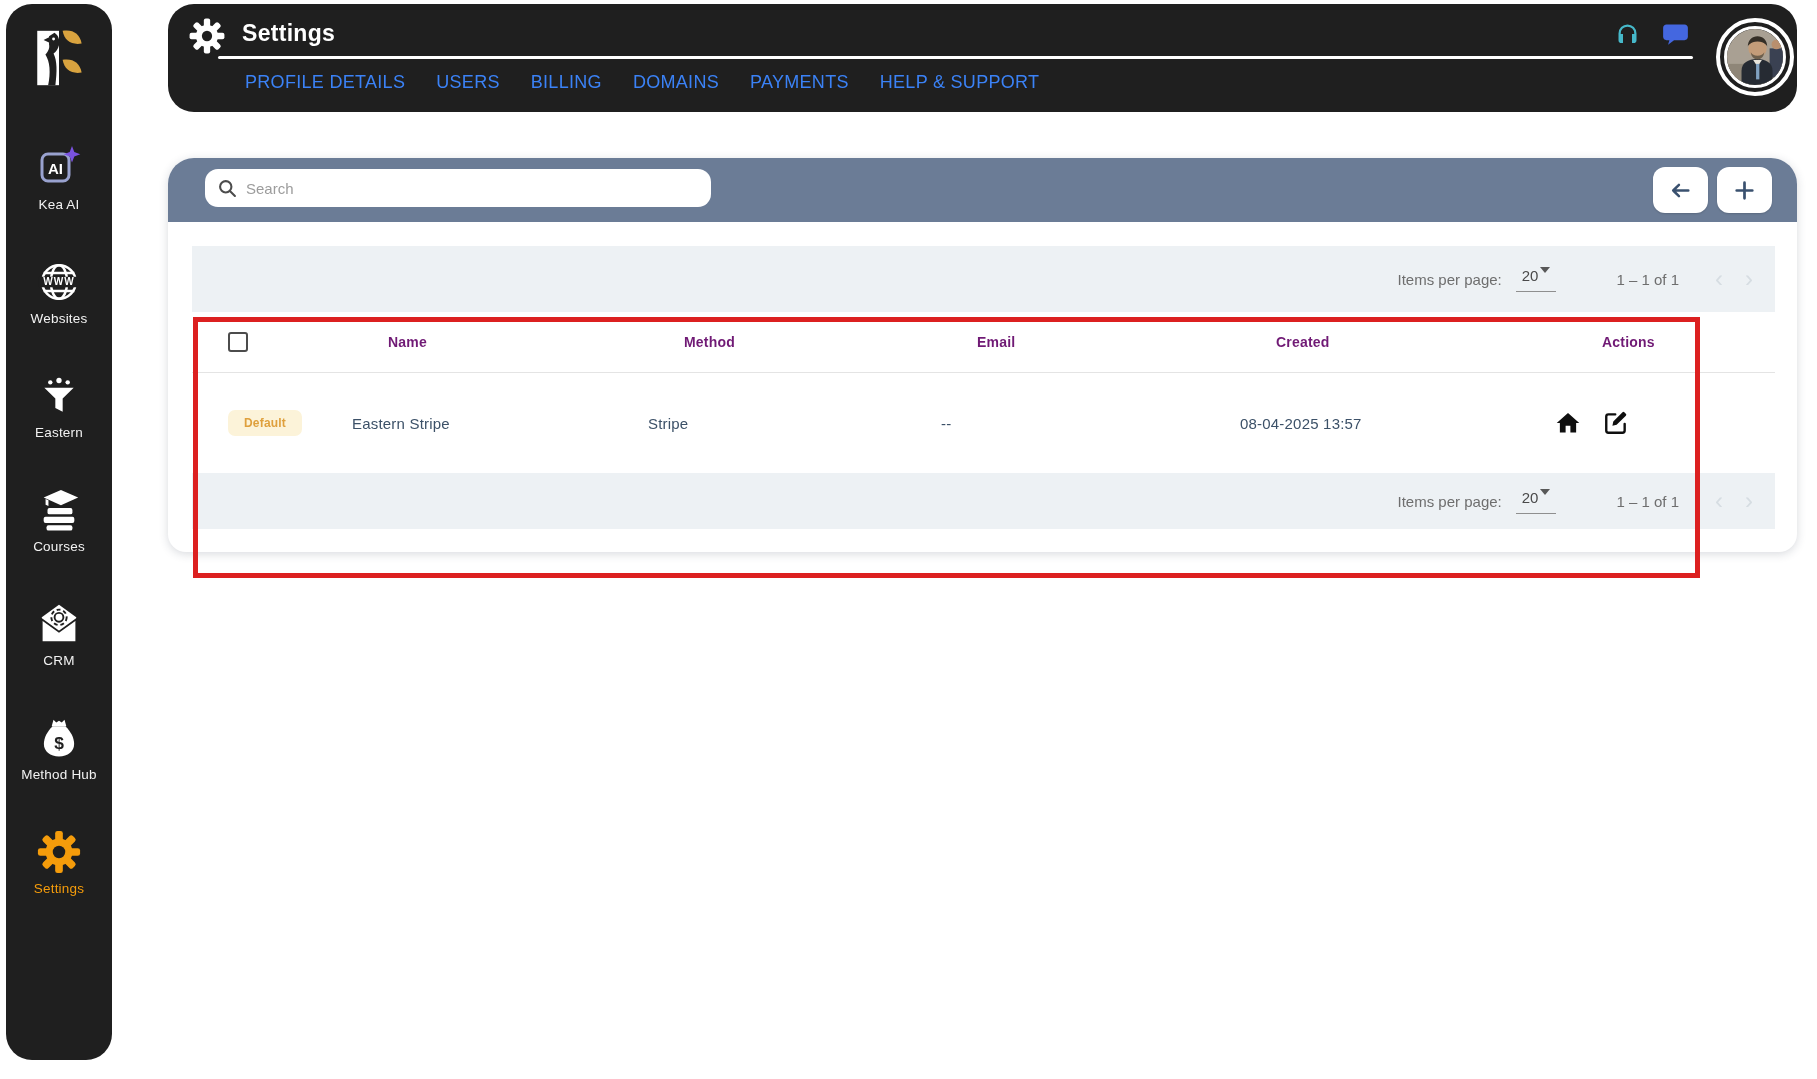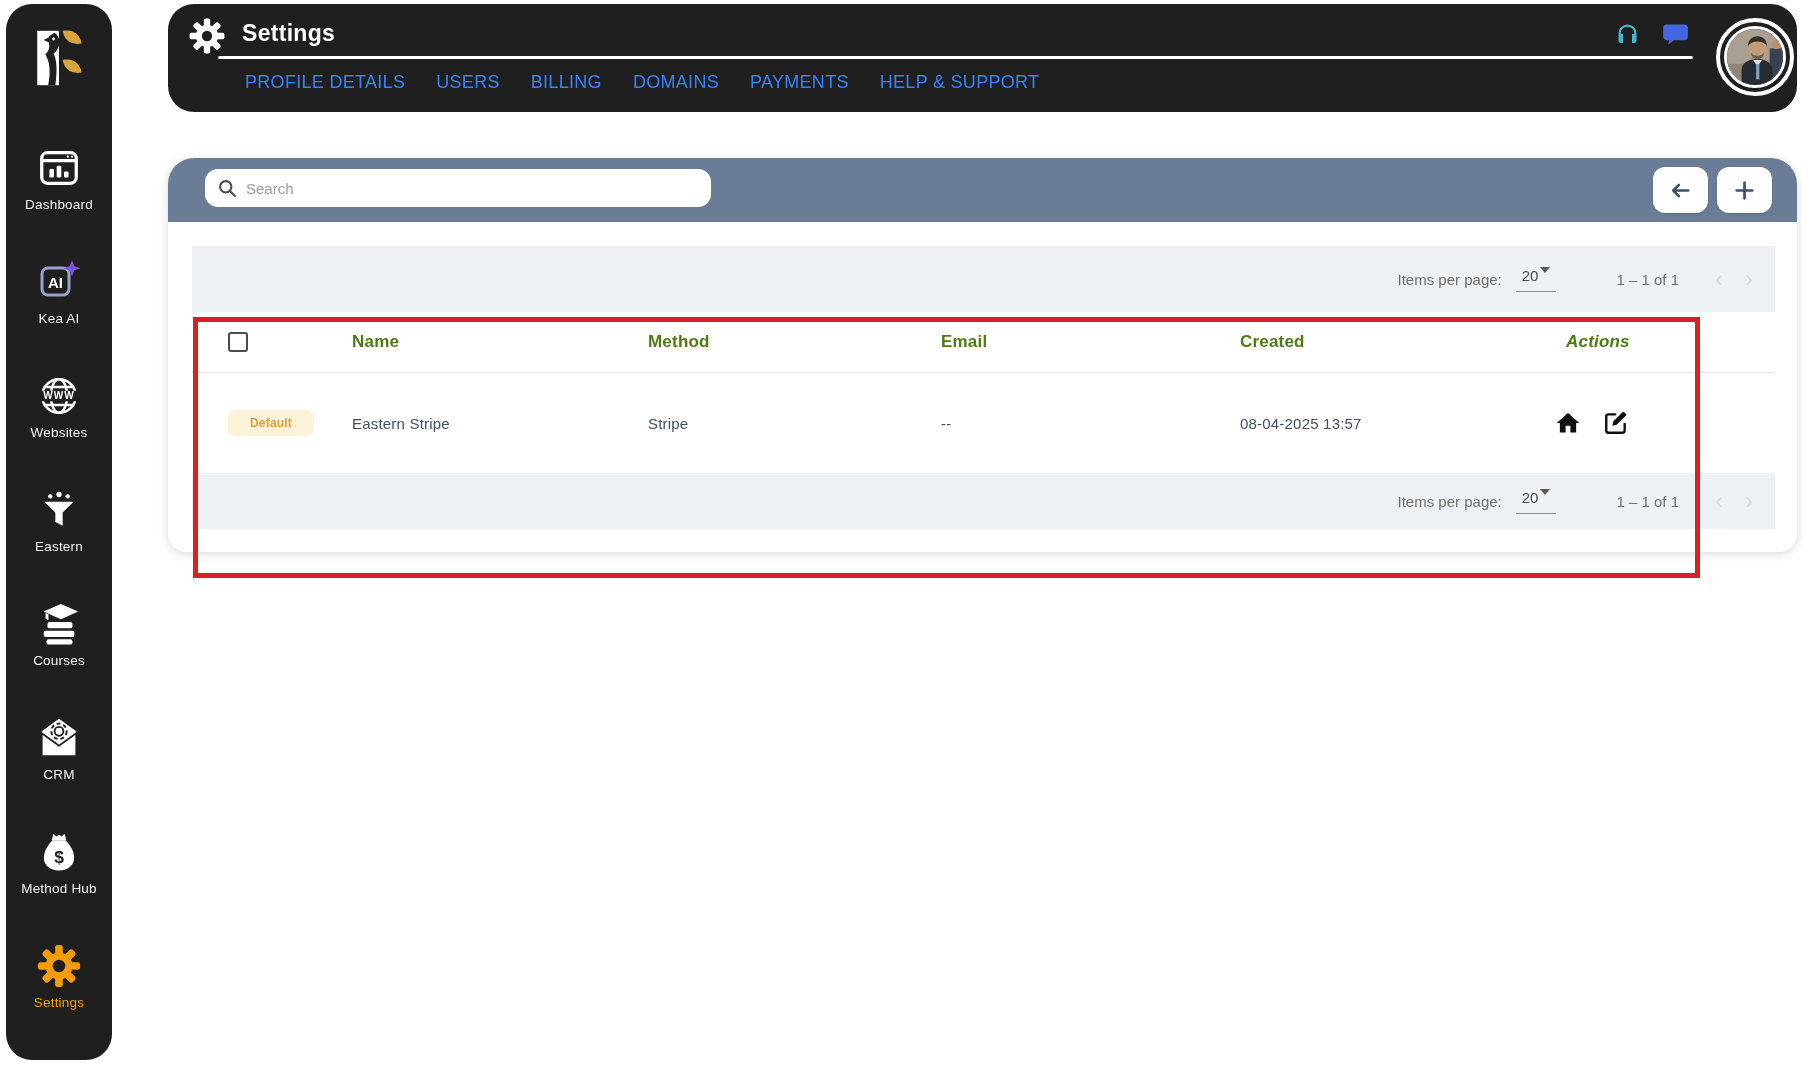--- a/index.html
+++ b/index.html
@@ -40,26 +40,26 @@
   .band.bottom { top:315px; height:56px; }
   .paginator { height:100%; display:flex; align-items:center; justify-content:flex-end; padding-right:22px; color:#6e6e6e; font-size:15px; }
   .pager-select { display:inline-flex; align-items:flex-start; gap:2px; border-bottom:1px solid #8f8f8f; padding:0 6px 7px 6px; margin-left:14px; color:#4a4a4a; cursor:pointer; }
   .caret-down { width:0; height:0; border-left:5.5px solid transparent; border-right:5.5px solid transparent; border-top:6px solid #585858; margin-bottom:3px; }
   .range-label { margin-left:60px; color:#6e6e6e; }
   .pg-chevs { display:flex; gap:22px; margin-left:36px; }
   .pg-chev { font-size:24px; line-height:1; color:#d6dde2; cursor:pointer; background:none; border:none; font-family:"Liberation Sans",sans-serif; }
 
   .row-grid { display:grid; grid-template-columns:160px 296px 293px 299px 290px 1fr; align-items:center; }
   .thead { position:absolute; left:24px; top:154px; width:1583px; height:61px; border-bottom:1px solid #e4e4e4; background:#fff; }
-  .th { color:#4d7c0f; font-size:17px; font-weight:600; letter-spacing:.2px; }
+  .th { color:#701a75; font-size:14px; font-weight:600; letter-spacing:.2px;margin-left:36px; }
   .trow { position:absolute; left:24px; top:215px; width:1583px; height:100px; background:#fff; }
   .td { color:#3c5168; font-size:15px; letter-spacing:.2px; }
   .checkbox { width:20px; height:20px; border:2px solid #4c4c4c; border-radius:3px; margin-left:36px; background:#fff; cursor:pointer; }
-  .badge { display:inline-block; margin-left:36px; background:#fcf3d9; color:#dfa03d; font-size:12px; font-weight:700; padding:6px 22px; border-radius:7px; letter-spacing:.2px; }
-  .cell-pad { padding-left:36px;font-style:italic; }
+  .badge { display:inline-block; margin-left:36px; background:#fcf3d9; color:#dfa03d; font-size:12px; font-weight:700; padding:6px 16px; border-radius:7px; letter-spacing:.2px; }
+  .cell-pad { padding-left:36px; }
   .actions-cell { display:flex; gap:20px; padding-left:24px; }
   .action-btn { background:none; border:none; cursor:pointer; width:28px; height:28px; display:flex; align-items:center; justify-content:center; }
 
   
   .annotation-box { position:absolute; left:193px; top:317px; width:1507px; height:261px; border:5px solid #dc2020; pointer-events:none; z-index:50; }
 </style>
 </head>
 <body>
 
 <div class="sidebar">
@@ -67,34 +67,20 @@
     <svg width="58" height="64" viewBox="0 0 64 68">
       <rect x="8" y="4" width="24" height="60" fill="#ffffff"></rect>
       <path fill="#1f1f1f" d="M21 10l6-4c5 3 6 9 5 14-1 4-3 7-6 9 4 8 4 20 2 35h-8c3-14 2-26-3-34 3-3 5-7 4-11z"></path>
       <path fill="#1f1f1f" d="M15 14l6-3v6z"></path>
       <circle cx="26" cy="13" r="1.6" fill="#ffffff"></circle>
       <path fill="#d9a33f" d="M36 4c11-2 19 3 21 14-11 2-19-3-21-14z"></path>
       <path fill="#d9a33f" d="M36 36c11-2 19 3 21 14-11 2-19-3-21-14z"></path>
     </svg>
   </div>
 
-  <div class="nav-item">
-    <span class="nav-icon">
-      <svg width="46" height="46" viewBox="0 0 24 24" fill="none" stroke="#fff" stroke-width="1.7">
-        <rect x="3" y="4" width="18" height="16" rx="3"></rect>
-        <path d="M3 8.2h18"></path>
-        <circle cx="16.6" cy="6.1" r="0.6" fill="#fff" stroke="none"></circle>
-          <circle cx="18.8" cy="6.1" r="0.6" fill="#fff" stroke="none"></circle>
-        <rect x="7" y="12.5" width="2.4" height="4.5" rx="0.6" fill="#fff" stroke="none"></rect>
-        <rect x="10.8" y="10.8" width="2.4" height="6.2" rx="0.6" fill="#fff" stroke="none"></rect>
-        <rect x="14.6" y="13.8" width="2.4" height="3.2" rx="0.6" fill="#fff" stroke="none"></rect>
-      </svg>
-    </span>
-    <span class="nav-label">Dashboard</span>
-  </div>
 
   <div class="nav-item">
     <span class="nav-icon">
       <svg width="48" height="48" viewBox="0 0 48 48">
         <rect x="7" y="11" width="27" height="27" rx="6" fill="none" stroke="#99a2cf" stroke-width="3"></rect>
         <text x="20.5" y="30.5" font-size="15" font-weight="bold" fill="#fff" text-anchor="middle" font-family="Liberation Sans,sans-serif">AI</text>
         <path fill="#7a52e0" d="M37 3l2.3 6 6 2.3-6 2.3-2.3 6-2.3-6-6-2.3 6-2.3z"></path>
       </svg>
     </span>
     <span class="nav-label">Kea AI</span>

